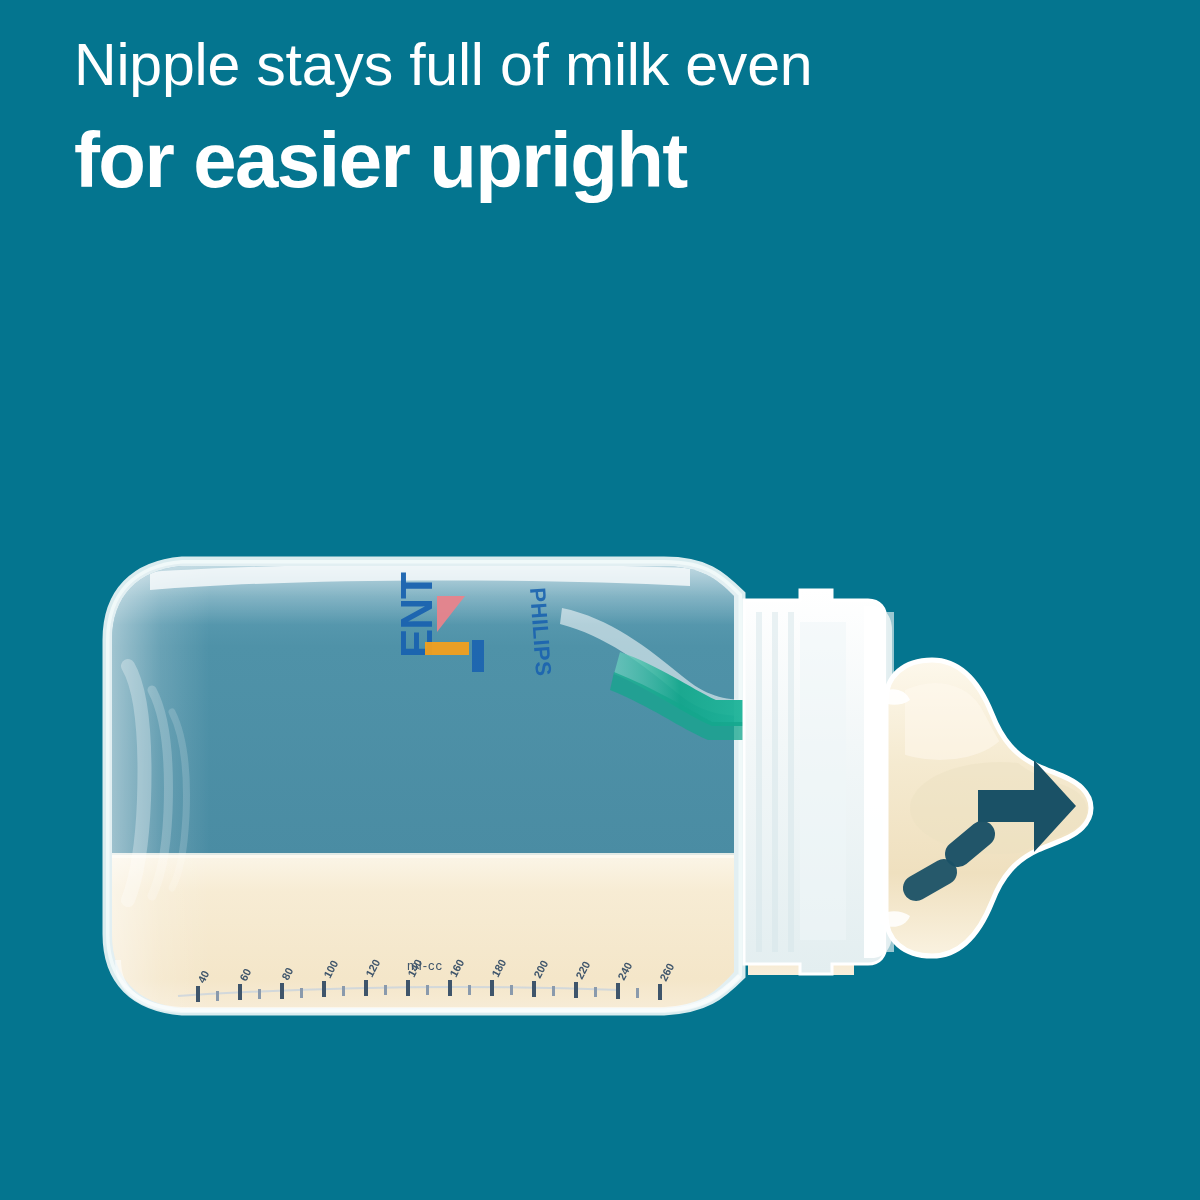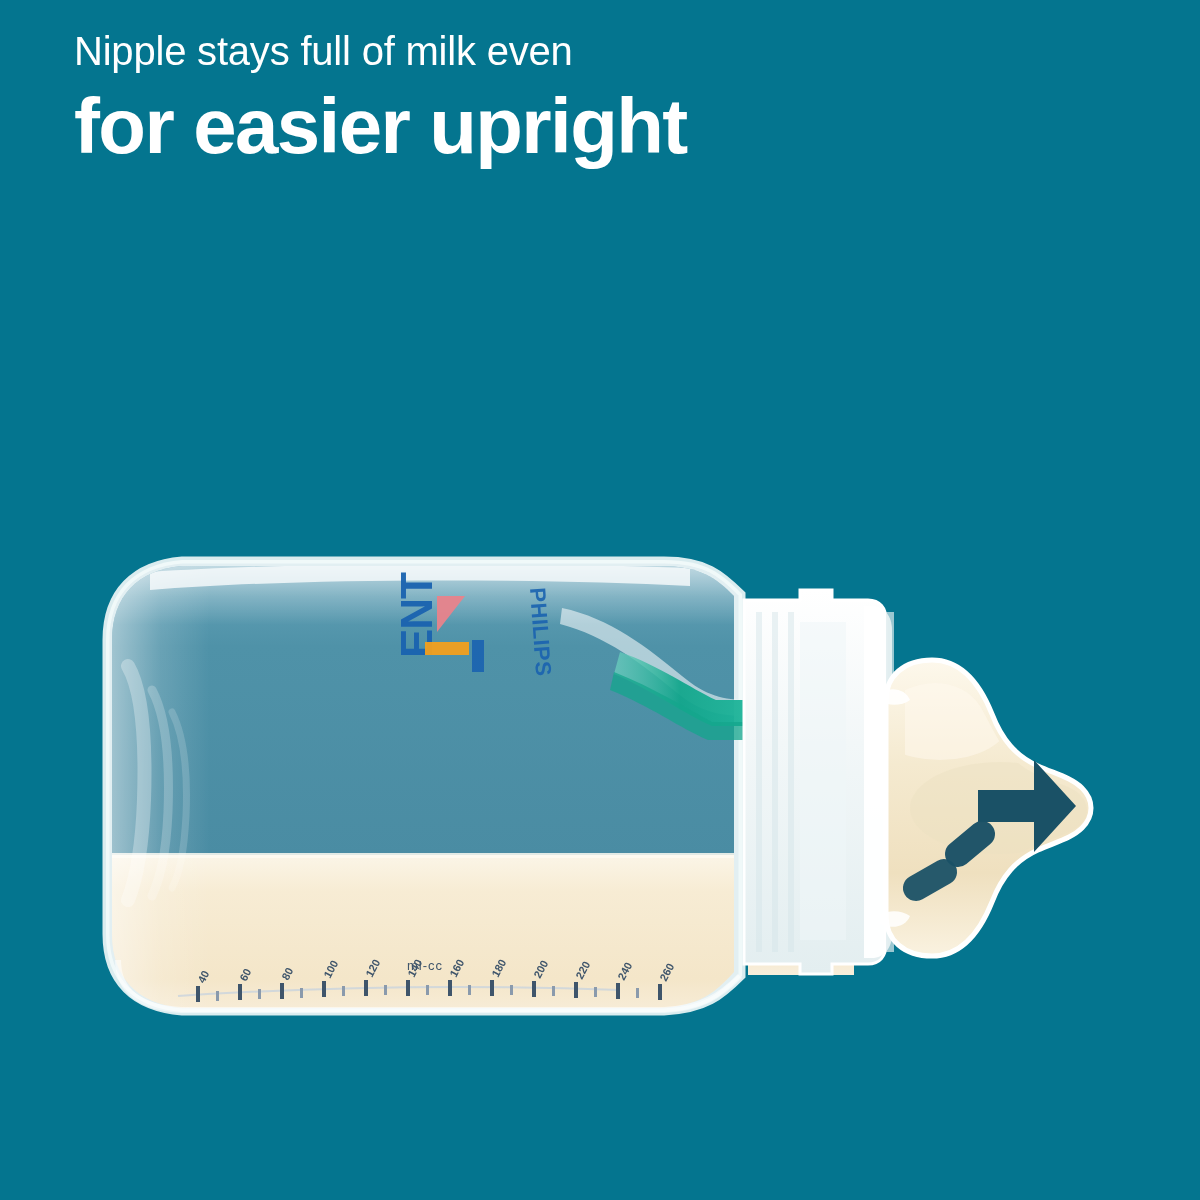--- a/index.html
+++ b/index.html
@@ -23,35 +23,35 @@
     position: absolute;
     left: 74px;
     top: 22px;
     width: 980px;
   }
   .hl-light {
     display: block;
     color: #ffffff;
     font-family: "Liberation Sans", sans-serif;
     font-weight: 300;
-    font-size: 40px;
+    font-size: 59px;
     line-height: 1.48;
     letter-spacing: -0.2px;
     white-space: nowrap;
   }
   .hl-bold {
     display: block;
     color: #ffffff;
     font-family: "Liberation Sans", sans-serif;
     font-weight: 700;
     font-size: 78px;
     line-height: 1.16;
     letter-spacing: -1.6px;
     white-space: nowrap;
-    margin-top: 0;
+    margin-top: 6px;
   }
   .hl-bold.second { margin-top: -6px; }
 
   
   #product {
     position: absolute;
     left: 0;
     top: 0;
     width: 1200px;
     height: 1200px;

